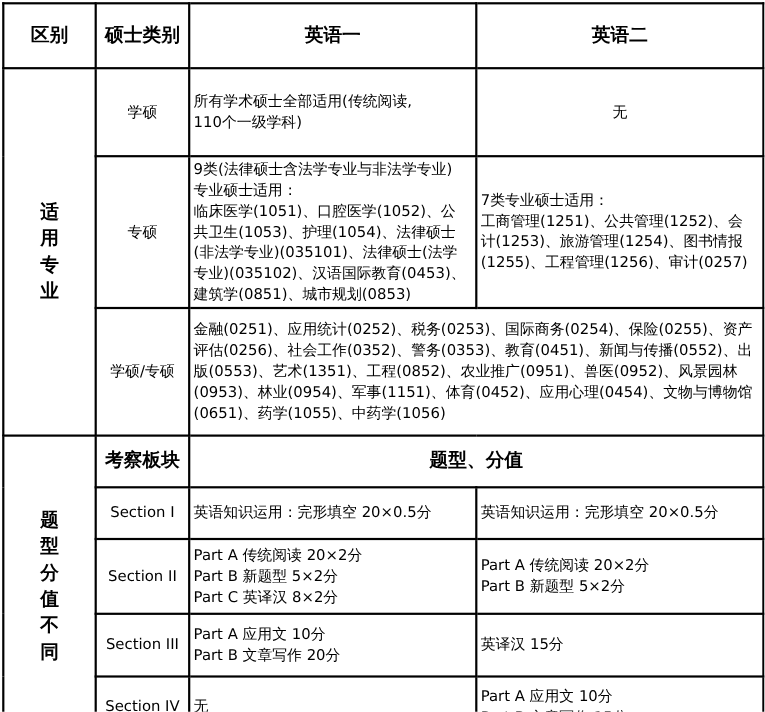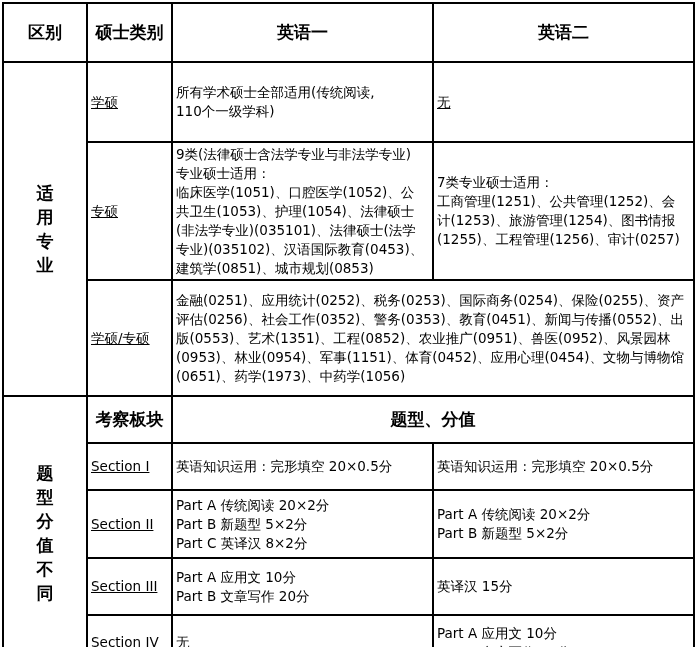--- a/index.html
+++ b/index.html
@@ -1,21 +1,21 @@
 <!DOCTYPE html>
 <html><head>
 <meta charset="utf-8">
 <style>
   html, body { margin: 0; padding: 0; background: #ffffff; }
   body { width: 695px; height: 647px; position: relative; overflow: hidden;
          font-family: "DejaVu Sans", "Liberation Sans", sans-serif; color: #000; }
   table.cmp { position: absolute; left: 2px; top: 2px; border-collapse: collapse; table-layout: fixed; width: 691px; }
   table.cmp td { border: 2px solid #000; padding: 0 3px; vertical-align: middle; font-size: 13.5px; line-height: 19px; }
   .hdr { font-size: 17px !important; font-weight: bold; text-align: center; }
-  .center { text-align: left; text-decoration: underline; }
+  .center { text-align: center; }
   .vlabel { font-size: 17px !important; font-weight: bold; text-align: center; line-height: 24px !important; }
   .vlabel span { display: block; }
   .lines span { display: block; }
 </style>
 </head>
 <body>
 
 <table class="cmp">
   <colgroup>
     <col style="width:84px">
@@ -66,21 +66,21 @@
     </td>
   </tr>
 
   <tr style="height:116px">
     <td class="center">学硕/专硕</td>
     <td colspan="2" class="lines">
       <span>金融(0251)、应用统计(0252)、税务(0253)、国际商务(0254)、保险(0255)、资产</span>
       <span>评估(0256)、社会工作(0352)、警务(0353)、教育(0451)、新闻与传播(0552)、出</span>
       <span>版(0553)、艺术(1351)、工程(0852)、农业推广(0951)、兽医(0952)、风景园林</span>
       <span>(0953)、林业(0954)、军事(1151)、体育(0452)、应用心理(0454)、文物与博物馆</span>
-      <span>(0651)、药学(1973)、中药学(1056)</span>
+      <span>(0651)、药学(1055)、中药学(1056)</span>
     </td>
   </tr>
 
   <tr style="height:47px">
     <td rowspan="5" class="vlabel">
       <span>题</span>
       <span>型</span>
       <span>分</span>
       <span>值</span>
       <span>不</span>

